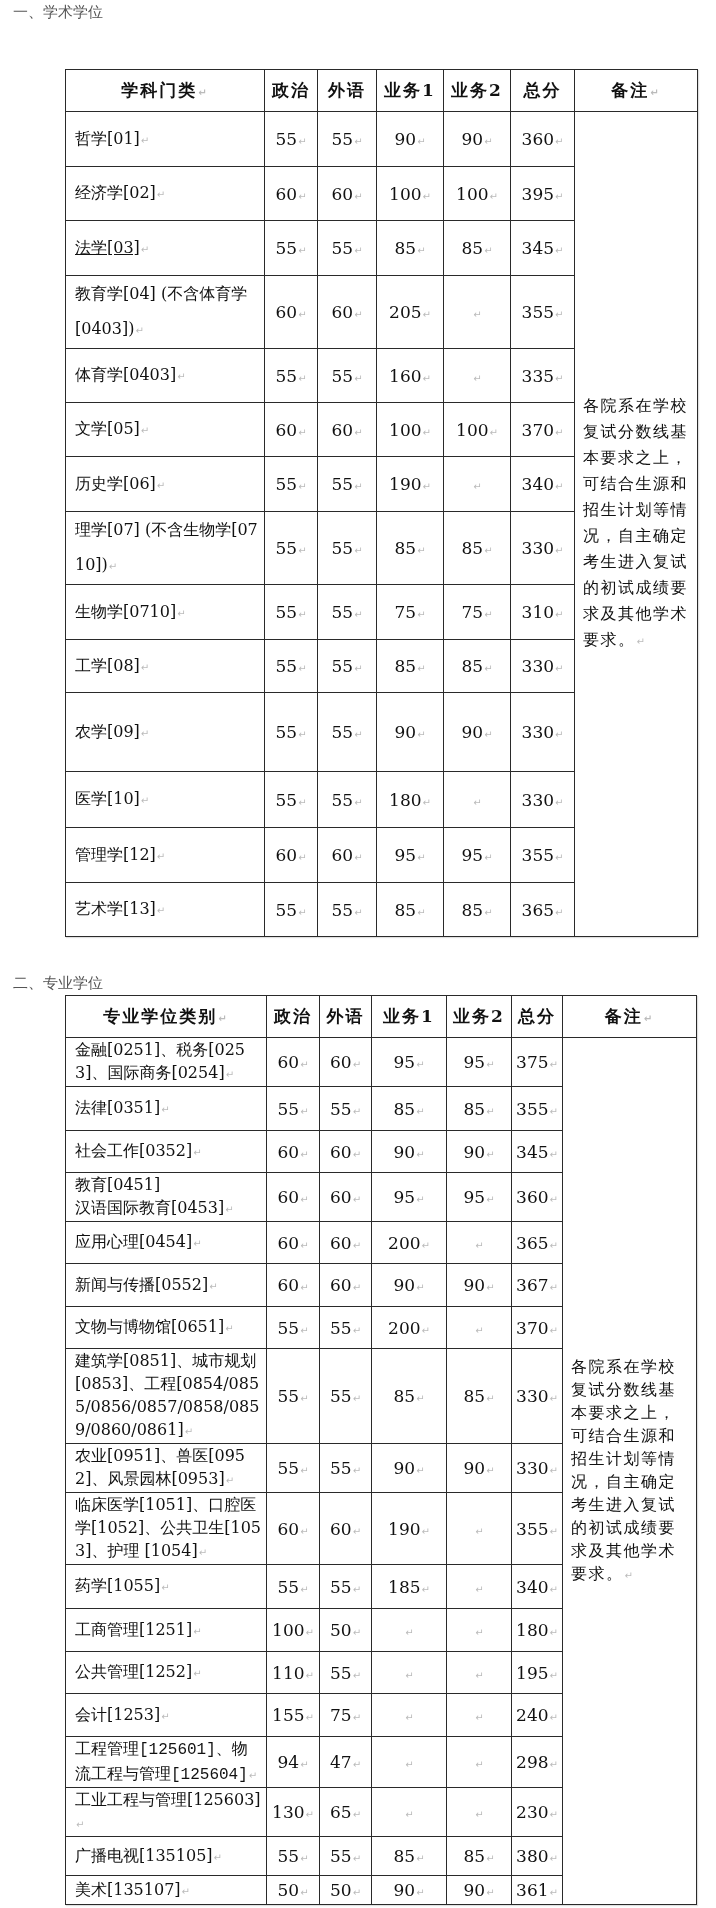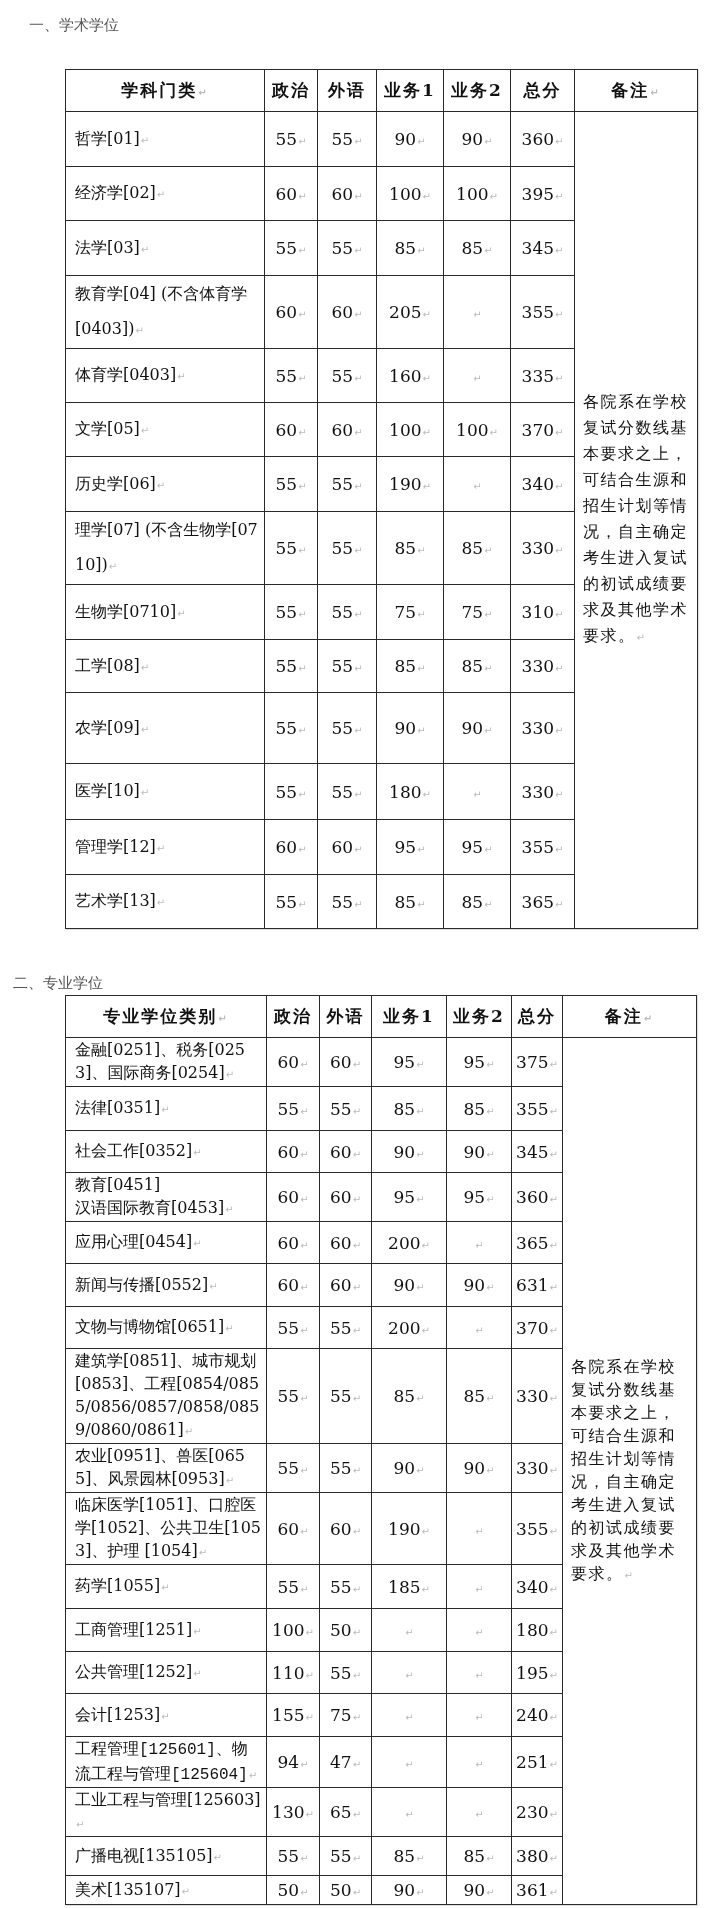--- a/index.html
+++ b/index.html
@@ -14,21 +14,21 @@
   table.score td.name { text-align: left; padding-left: 9px; padding-right: 4px; font-size: 16px; line-height: 35px; }
   table.score td.num { text-align: center; font-size: 17px; }
   table.score td.note { font-size: 16px; line-height: 26px; padding: 0 8px 0 8px; letter-spacing: 1.5px; vertical-align: middle; }
   .mark { color: #bbb; font-size: 10px; margin-left: 1px; font-family: "DejaVu Sans", sans-serif; }
   #t2 td.name { line-height: 23px; }
   #t2 td.note { line-height: 23px; }
 </style>
 </head>
 <body>
 
-<div class="section-label" style="top:15px;margin-left:16px;">一、学术学位</div>
+<div class="section-label" style="top:2px;">一、学术学位</div>
 
 <table class="score" id="t1" style="top:69px; width:632px;">
   <colgroup>
     <col style="width:199px">
       <col style="width:53px">
       <col style="width:59px">
       <col style="width:67px">
       <col style="width:67px">
       <col style="width:64px">
       <col style="width:123px">
@@ -56,21 +56,21 @@
       </tr>
       <tr style="height: 54px;">
         <td class="name"><span style="white-space: pre-line; word-break: break-all;">经济学[02]</span><span class="mark">↵</span></td>
         <td class="num"><span>60</span><span class="mark">↵</span></td>
         <td class="num"><span>60</span><span class="mark">↵</span></td>
         <td class="num"><span>100</span><span class="mark">↵</span></td>
         <td class="num"><span>100</span><span class="mark">↵</span></td>
         <td class="num"><span>395</span><span class="mark">↵</span></td>
       </tr>
       <tr style="height: 55px;">
-        <td class="name"><span style="white-space: pre-line; word-break: break-all;">法学[03]</span><span class="mark">↵</span></td>
+        <td class="name"><span style="white-space: pre-line; word-break: break-all; text-decoration: underline;">法学[03]</span><span class="mark">↵</span></td>
         <td class="num"><span>55</span><span class="mark">↵</span></td>
         <td class="num"><span>55</span><span class="mark">↵</span></td>
         <td class="num"><span>85</span><span class="mark">↵</span></td>
         <td class="num"><span>85</span><span class="mark">↵</span></td>
         <td class="num"><span>345</span><span class="mark">↵</span></td>
       </tr>
       <tr style="height: 55px;">
         <td class="name"><span style="white-space: pre-line; word-break: break-all;">教育学[04] (不含体育学[0403])</span><span class="mark">↵</span></td>
         <td class="num"><span>60</span><span class="mark">↵</span></td>
         <td class="num"><span>60</span><span class="mark">↵</span></td>
@@ -119,21 +119,21 @@
         <td class="num"><span>310</span><span class="mark">↵</span></td>
       </tr>
       <tr style="height: 53px;">
         <td class="name"><span style="white-space: pre-line; word-break: break-all;">工学[08]</span><span class="mark">↵</span></td>
         <td class="num"><span>55</span><span class="mark">↵</span></td>
         <td class="num"><span>55</span><span class="mark">↵</span></td>
         <td class="num"><span>85</span><span class="mark">↵</span></td>
         <td class="num"><span>85</span><span class="mark">↵</span></td>
         <td class="num"><span>330</span><span class="mark">↵</span></td>
       </tr>
-      <tr style="height: 71px;">
+      <tr style="height: 79px;">
         <td class="name"><span style="white-space: pre-line; word-break: break-all;">农学[09]</span><span class="mark">↵</span></td>
         <td class="num"><span>55</span><span class="mark">↵</span></td>
         <td class="num"><span>55</span><span class="mark">↵</span></td>
         <td class="num"><span>90</span><span class="mark">↵</span></td>
         <td class="num"><span>90</span><span class="mark">↵</span></td>
         <td class="num"><span>330</span><span class="mark">↵</span></td>
       </tr>
       <tr style="height: 56px;">
         <td class="name"><span style="white-space: pre-line; word-break: break-all;">医学[10]</span><span class="mark">↵</span></td>
         <td class="num"><span>55</span><span class="mark">↵</span></td>
@@ -226,40 +226,40 @@
         <td class="num"><span>200</span><span class="mark">↵</span></td>
         <td class="num"><span></span><span class="mark">↵</span></td>
         <td class="num"><span>365</span><span class="mark">↵</span></td>
       </tr>
       <tr style="height: 43px;">
         <td class="name"><span style="white-space: pre-line; word-break: break-all; margin-top: 48px;">新闻与传播[0552]</span><span class="mark">↵</span></td>
         <td class="num"><span>60</span><span class="mark">↵</span></td>
         <td class="num"><span>60</span><span class="mark">↵</span></td>
         <td class="num"><span>90</span><span class="mark">↵</span></td>
         <td class="num"><span>90</span><span class="mark">↵</span></td>
-        <td class="num"><span>631</span><span class="mark">↵</span></td>
+        <td class="num"><span>367</span><span class="mark">↵</span></td>
       </tr>
       <tr style="height: 42px;">
         <td class="name"><span style="white-space: pre-line; word-break: break-all;">文物与博物馆[0651]</span><span class="mark">↵</span></td>
         <td class="num"><span>55</span><span class="mark">↵</span></td>
         <td class="num"><span>55</span><span class="mark">↵</span></td>
         <td class="num"><span>200</span><span class="mark">↵</span></td>
         <td class="num"><span></span><span class="mark">↵</span></td>
         <td class="num"><span>370</span><span class="mark">↵</span></td>
       </tr>
       <tr style="height: 93px;">
         <td class="name"><span style="white-space: pre-line; word-break: break-all;">建筑学[0851]、城市规划[0853]、工程[0854/0855/0856/0857/0858/0859/0860/0861]</span><span class="mark">↵</span></td>
         <td class="num"><span>55</span><span class="mark">↵</span></td>
         <td class="num"><span>55</span><span class="mark">↵</span></td>
         <td class="num"><span>85</span><span class="mark">↵</span></td>
         <td class="num"><span>85</span><span class="mark">↵</span></td>
         <td class="num"><span>330</span><span class="mark">↵</span></td>
       </tr>
       <tr style="height: 47px;">
-        <td class="name"><span style="white-space: pre-line; word-break: break-all;">农业[0951]、兽医[0655]、风景园林[0953]</span><span class="mark">↵</span></td>
+        <td class="name"><span style="white-space: pre-line; word-break: break-all;">农业[0951]、兽医[0952]、风景园林[0953]</span><span class="mark">↵</span></td>
         <td class="num"><span>55</span><span class="mark">↵</span></td>
         <td class="num"><span>55</span><span class="mark">↵</span></td>
         <td class="num"><span>90</span><span class="mark">↵</span></td>
         <td class="num"><span>90</span><span class="mark">↵</span></td>
         <td class="num"><span>330</span><span class="mark">↵</span></td>
       </tr>
       <tr style="height: 70px;">
         <td class="name"><span style="white-space: pre-line; word-break: break-all;">临床医学[1051]、口腔医学[1052]、公共卫生[1053]、护理 [1054]</span><span class="mark">↵</span></td>
         <td class="num"><span>60</span><span class="mark">↵</span></td>
         <td class="num"><span>60</span><span class="mark">↵</span></td>
@@ -298,21 +298,21 @@
         <td class="num"><span></span><span class="mark">↵</span></td>
         <td class="num"><span></span><span class="mark">↵</span></td>
         <td class="num"><span>240</span><span class="mark">↵</span></td>
       </tr>
       <tr style="height: 47px;">
         <td class="name"><span style="white-space: pre-line; word-break: break-all; font-family: Liberation Mono, monospace;">工程管理[125601]、物流工程与管理[125604]</span><span class="mark">↵</span></td>
         <td class="num"><span>94</span><span class="mark">↵</span></td>
         <td class="num"><span>47</span><span class="mark">↵</span></td>
         <td class="num"><span></span><span class="mark">↵</span></td>
         <td class="num"><span></span><span class="mark">↵</span></td>
-        <td class="num"><span>251</span><span class="mark">↵</span></td>
+        <td class="num"><span>298</span><span class="mark">↵</span></td>
       </tr>
       <tr style="height: 47px;">
         <td class="name"><span style="white-space: pre-line; word-break: break-all;">工业工程与管理[125603]</span><span class="mark">↵</span></td>
         <td class="num"><span>130</span><span class="mark">↵</span></td>
         <td class="num"><span>65</span><span class="mark">↵</span></td>
         <td class="num"><span></span><span class="mark">↵</span></td>
         <td class="num"><span></span><span class="mark">↵</span></td>
         <td class="num"><span>230</span><span class="mark">↵</span></td>
       </tr>
       <tr style="height: 39px;">

